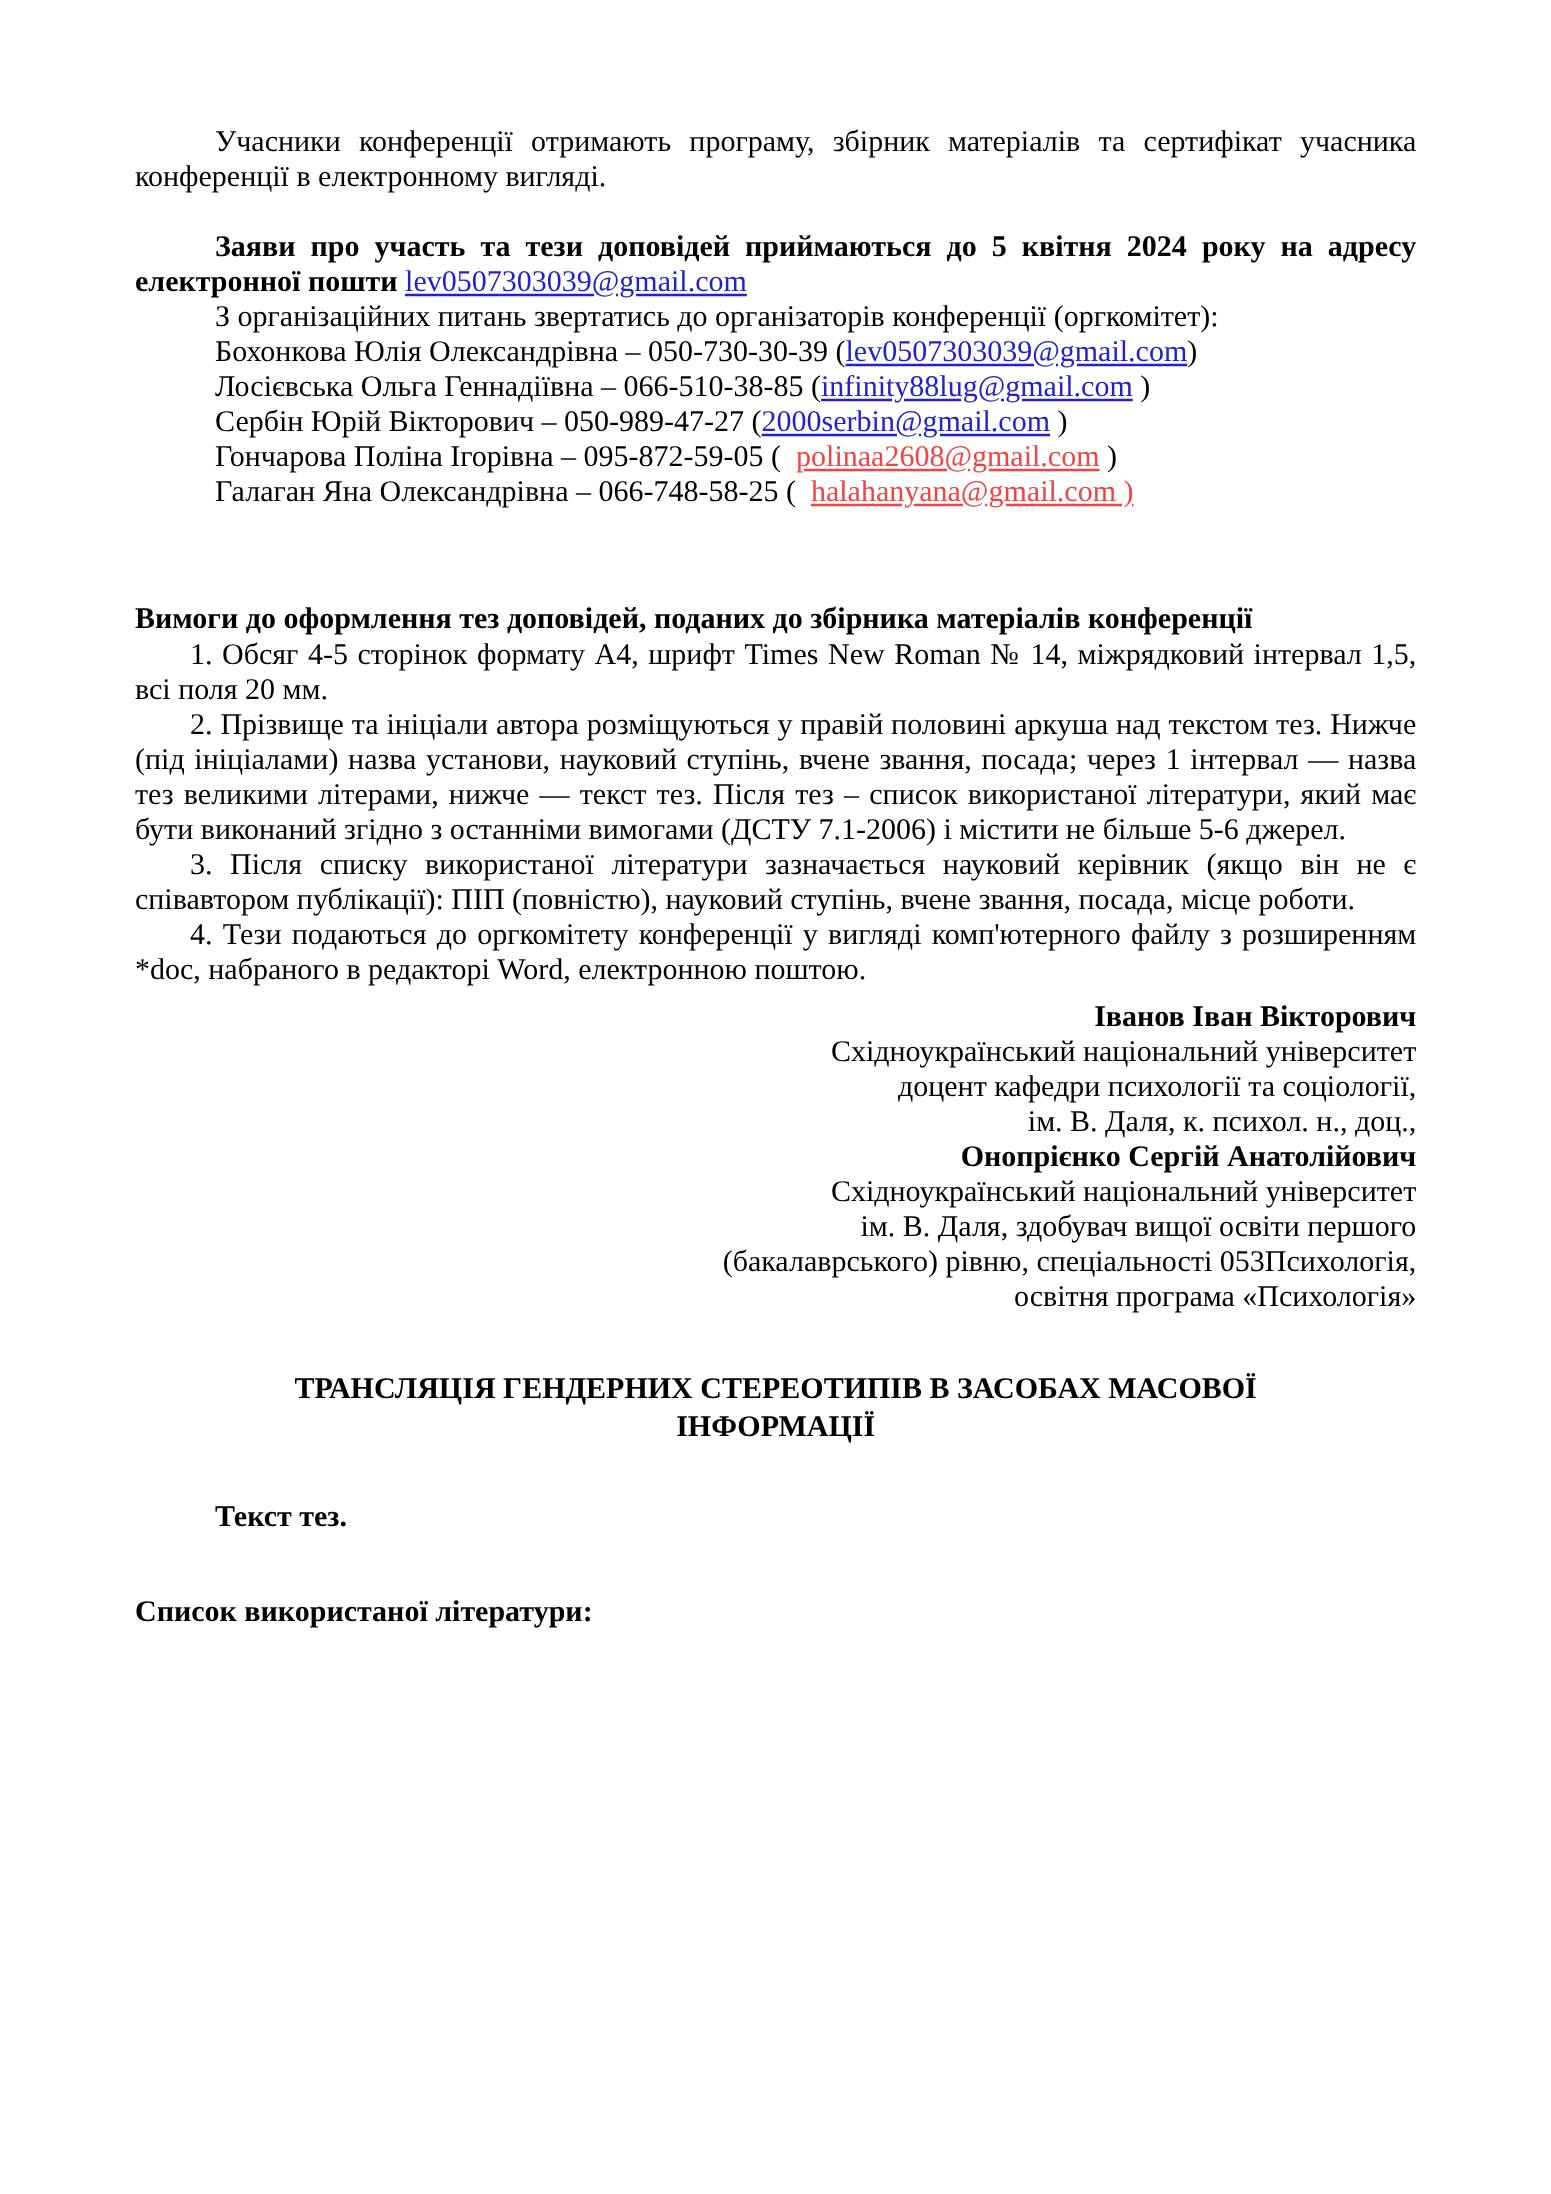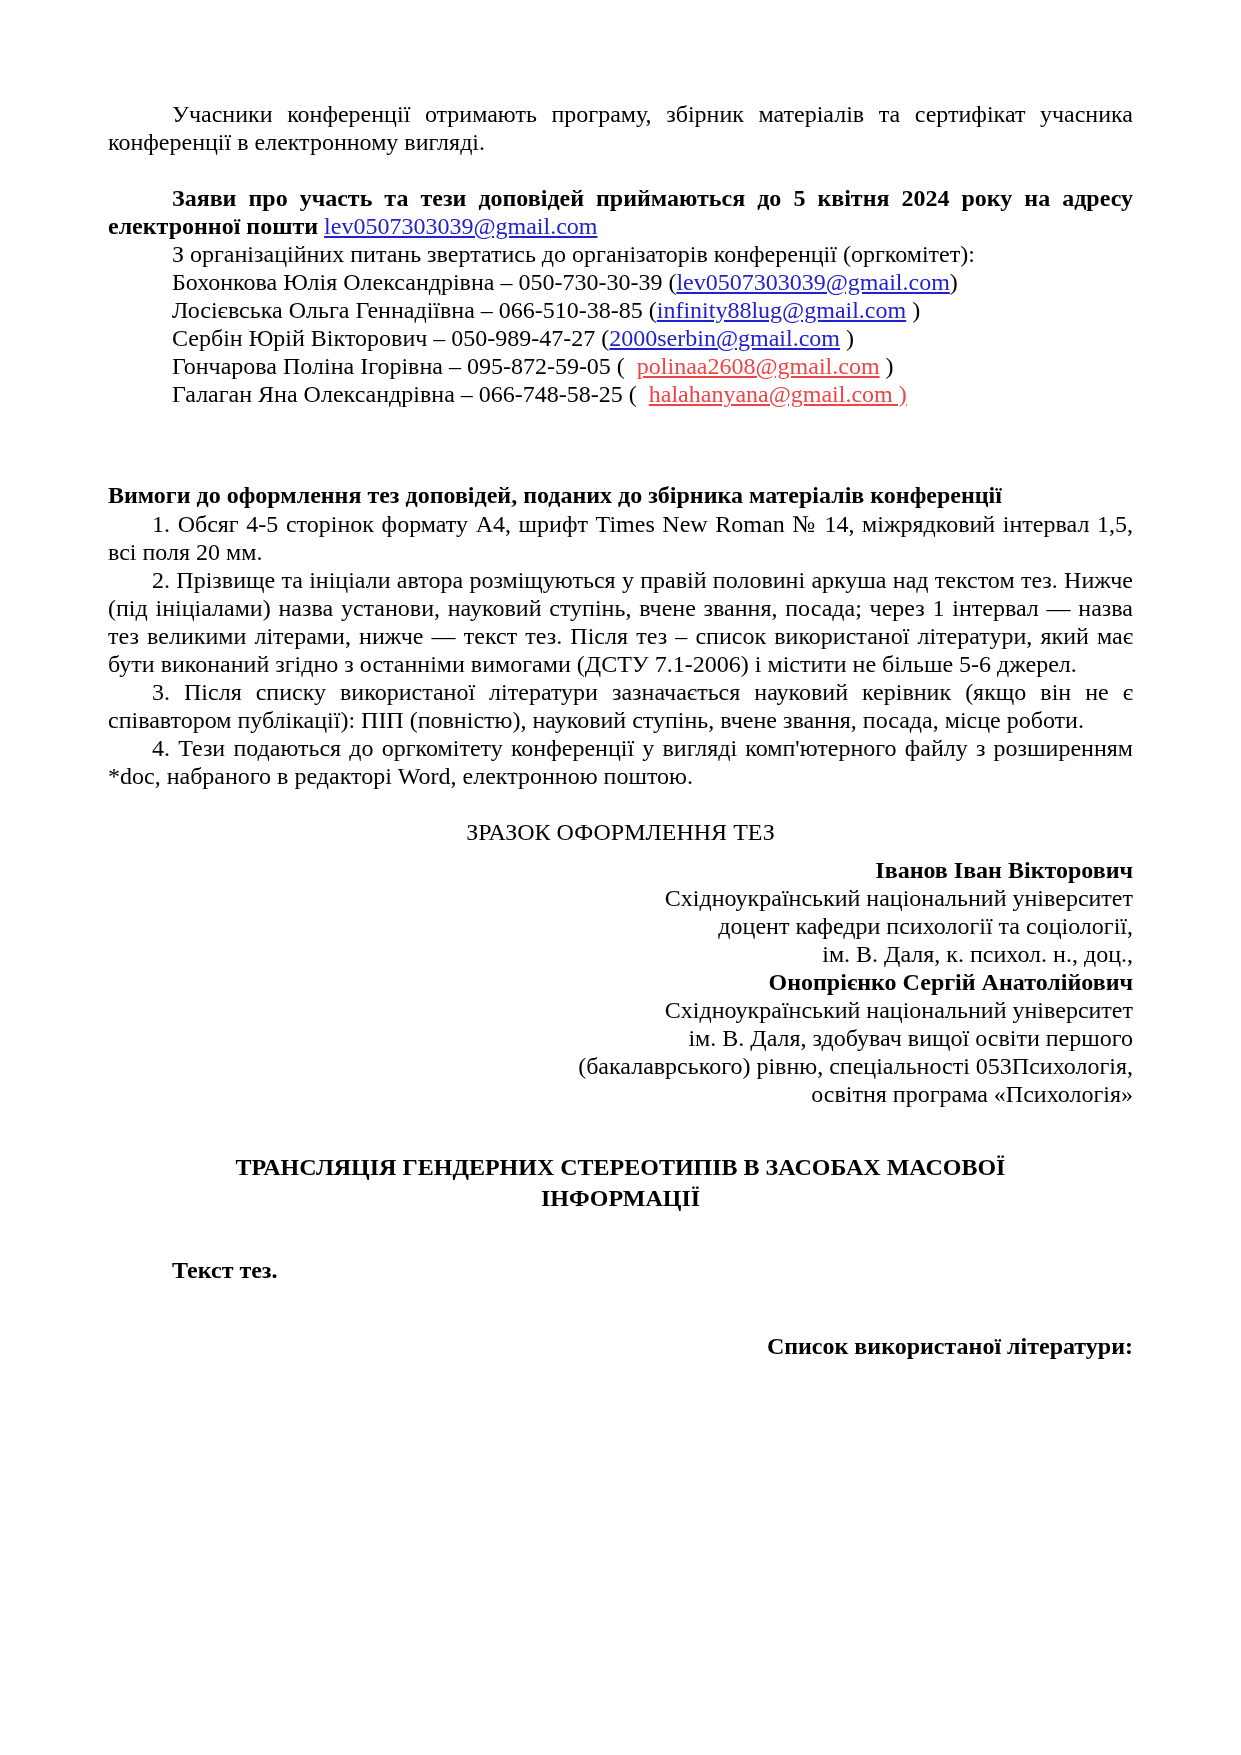--- a/index.html
+++ b/index.html
@@ -34,21 +34,21 @@
   .sample-heading { text-align: center; margin-top: 28px; }
   .authors { text-align: right; margin-top: 10px; }
   .thesis-title {
     text-align: center;
     font-weight: bold;
     line-height: 31px;
     max-width: 860px;
     margin: 44px auto 0 auto;
   }
   .body-label { font-weight: bold; text-indent: 64px; margin-top: 42px; }
-  .refs-heading { text-align: right; font-weight: bold; margin-top: 48px; }
+  .refs-heading { text-align: left; font-weight: bold; margin-top: 48px; }
 </style>
 </head>
 <body>
 
 <div class="page">
 
   <p class="para">Учасники конференції отримають програму, збірник матеріалів та сертифікат учасника конференції в електронному вигляді.</p>
 
   <p class="submission-para"><span>Заяви про участь та тези доповідей приймаються до 5 квітня 2024 року на адресу електронної пошти </span><a class="link">lev0507303039@gmail.com</a></p>
 
@@ -66,21 +66,20 @@
 
   <div class="req-title">
     <div>Вимоги до оформлення тез доповідей, поданих до збірника матеріалів конференції</div>
   </div>
 
   <p class="req-item">1. Обсяг 4-5 сторінок формату А4, шрифт Times New Roman № 14, міжрядковий інтервал 1,5, всі поля 20 мм.</p>
   <p class="req-item">2. Прізвище та ініціали автора розміщуються у правій половині аркуша над текстом тез. Нижче (під ініціалами) назва установи, науковий ступінь, вчене звання, посада; через 1 інтервал — назва тез великими літерами, нижче — текст тез. Після тез – список використаної літератури, який має бути виконаний згідно з останніми вимогами (ДСТУ 7.1-2006) і містити не більше 5-6 джерел.</p>
   <p class="req-item">3. Після списку використаної літератури зазначається науковий керівник (якщо він не є співавтором публікації): ПІП (повністю), науковий ступінь, вчене звання, посада, місце роботи.</p>
   <p class="req-item">4. Тези подаються до оргкомітету конференції у вигляді комп'ютерного файлу з розширенням *doc, набраного в редакторі Word, електронною поштою.</p>
 
-  <div class="sample-heading">ЗРАЗОК ОФОРМЛЕННЯ ТЕЗ</div>
 
   <div class="authors">
     <div class="bold">Іванов Іван Вікторович</div>
     <div>Східноукраїнський національний університет</div>
     <div>доцент кафедри психології та соціології,</div>
     <div>ім. В. Даля, к. психол. н., доц.,</div>
     <div class="bold">Онопрієнко Сергій Анатолійович</div>
     <div>Східноукраїнський національний університет</div>
     <div>ім. В. Даля, здобувач вищої освіти першого</div>
     <div>(бакалаврського) рівню, спеціальності 053Психологія,</div>

